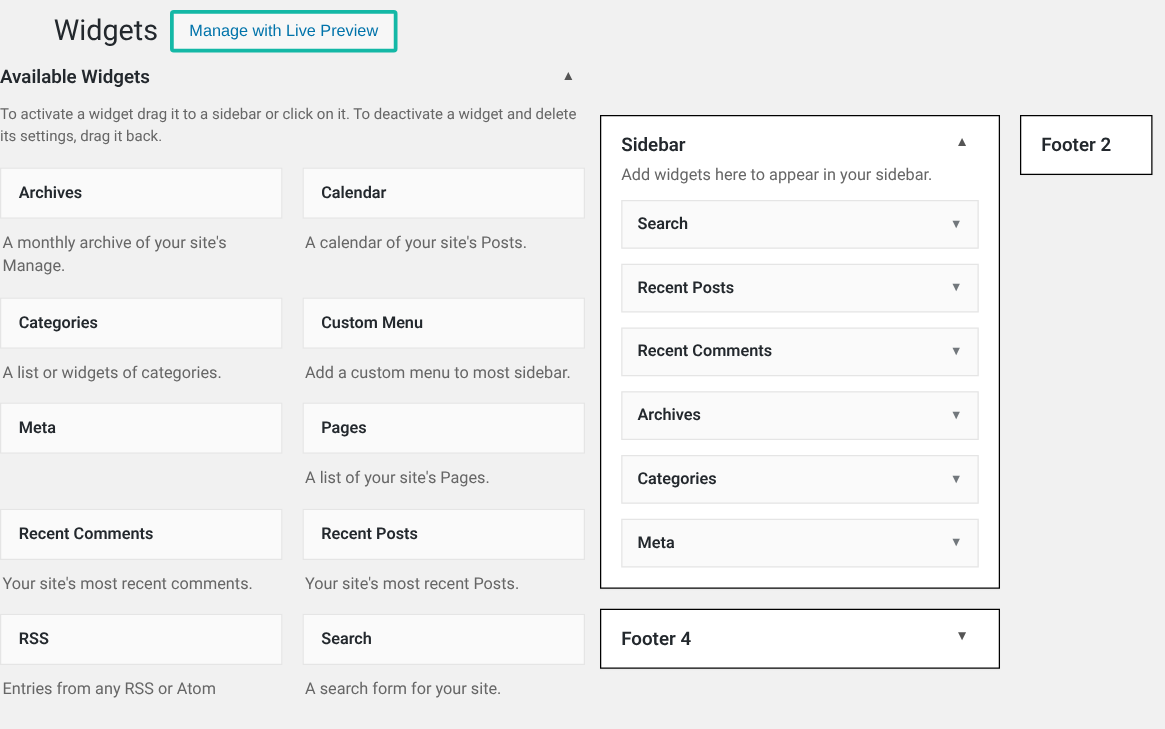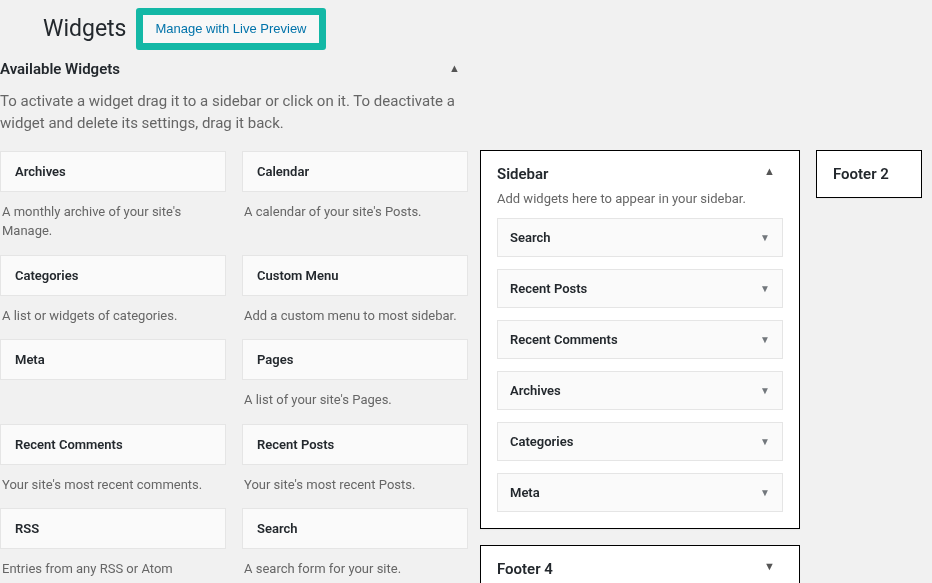--- a/index.html
+++ b/index.html
@@ -28,32 +28,32 @@
       margin-left: 41px;
     }
     .page-title {
       font-size: 23px;
       font-weight: 400;
       color: #23282d;
       margin-right: 10px;
       padding-left: 0;
     }
     .live-preview-btn {
-      border: 7px solid #14b8a6;
+      border: 3px solid #14b8a6;
       background: #f7f7f7;
       color: #0073aa;
       font-size: 13px;
       padding: 4px 12px;
       border-radius: 3px;
       cursor: pointer;
       line-height: 1.5;
     }
     .columns {
       display: flex;
-      align-items: flex-end;
+      align-items: center;
       gap: 0;
     }
     .left-col {
       width: 480px;
       padding: 0 12px 0 0;
       margin-left: 0;
     }
     .right-col {
       display: flex;
       align-items: flex-start;
@@ -82,21 +82,21 @@
       font-weight: 600;
       color: #23282d;
     }
     .arrow {
       font-size: 11px;
       color: #555;
       padding-right: 8px;
     }
     .description {
       color: #666;
-      font-size: 15px;
+      font-size: 12px;
       line-height: 1.5;
       margin: 8px 0 16px 0;
     }
     .widget-grid {
       display: grid;
       grid-template-columns: 1fr 1fr;
       gap: 0 16px;
     }
     .widget-item {
       margin-bottom: 0;

